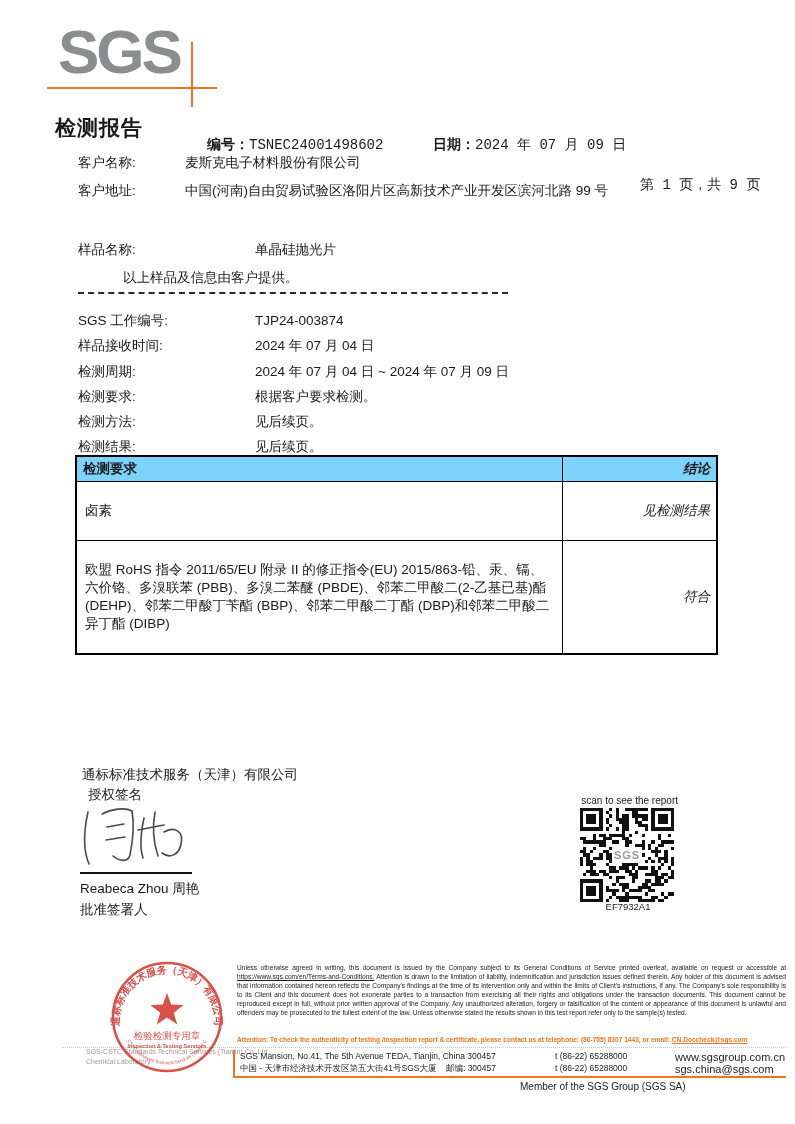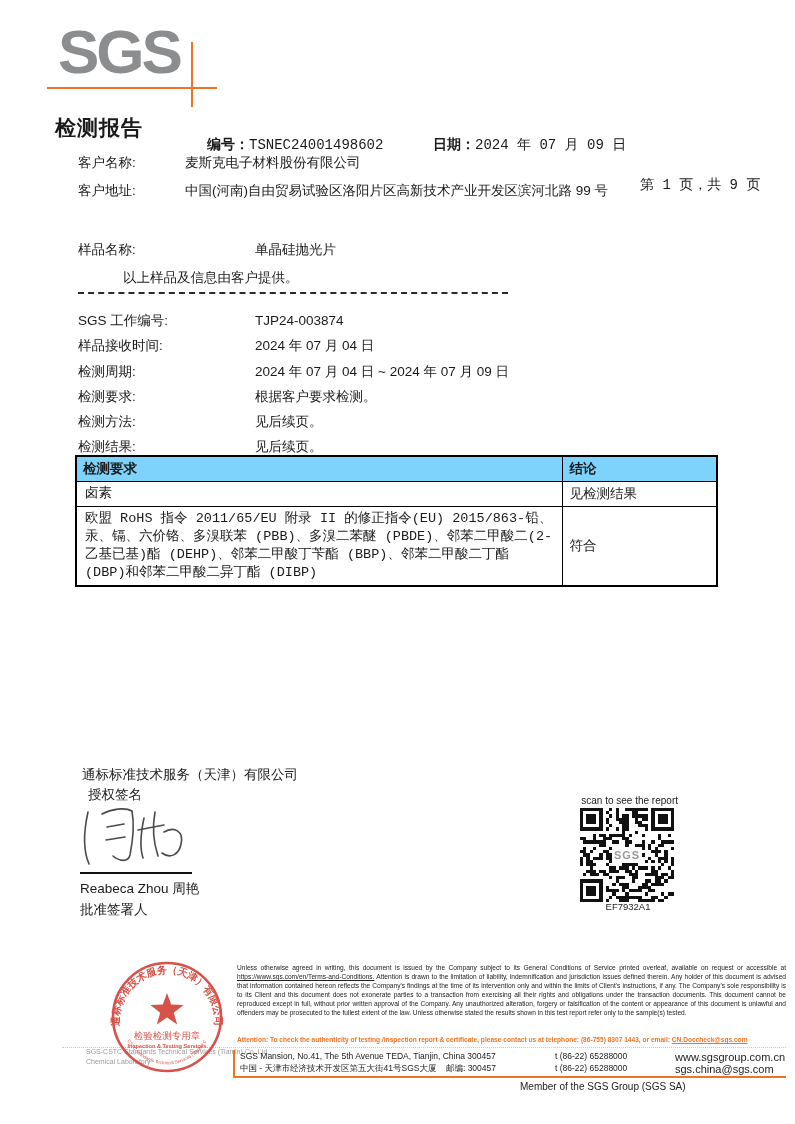--- a/index.html
+++ b/index.html
@@ -34,22 +34,22 @@
   .dash-line { position:absolute; left:78px; top:292px; width:430px; height:0; border-top:2px dashed #2a2a2a; }
 
   .job-block { position:absolute; left:78px; top:308px; width:620px; }
   .job-row { position:relative; height:25.3px; font-size:13.5px; line-height:25.3px; white-space:nowrap; }
   .job-row .kv-value { left:177px; }
 
   
   .rtable { position:absolute; left:75px; top:455px; width:643px; border:2px solid #000; border-collapse:collapse; }
   .rtable td, .rtable th { border:1px solid #000; font-size:13.5px; padding:3px 6px; vertical-align:middle; }
   .rtable th { background:#7dd3fc; font-weight:bold; text-align:left; height:22px; }
-  .rtable th.c2, .rtable td.c2 { text-align:left; width:155px; }
-  .rtable td.c1 { width:490px; line-height:18px; padding:3px 8px;font-family:Liberation Mono, monospace; }
+  .rtable th.c2, .rtable td.c2 { text-align:right; width:155px;font-style:italic; }
+  .rtable td.c1 { width:490px; line-height:18px; padding:20px 8px; }
 
   
   .sig-company { position:absolute; left:82px; top:766px; font-size:13.5px; }
   .sig-auth { position:absolute; left:88px; top:786px; font-size:13.5px; }
   .sig-svg { position:absolute; left:78px; top:800px; }
   .sig-line { position:absolute; left:80px; top:872px; width:112px; height:2px; background:#111; }
   .sig-name { position:absolute; left:80px; top:880px; font-size:13.5px; }
   .sig-title { position:absolute; left:80px; top:901px; font-size:13.5px; }
 
   

